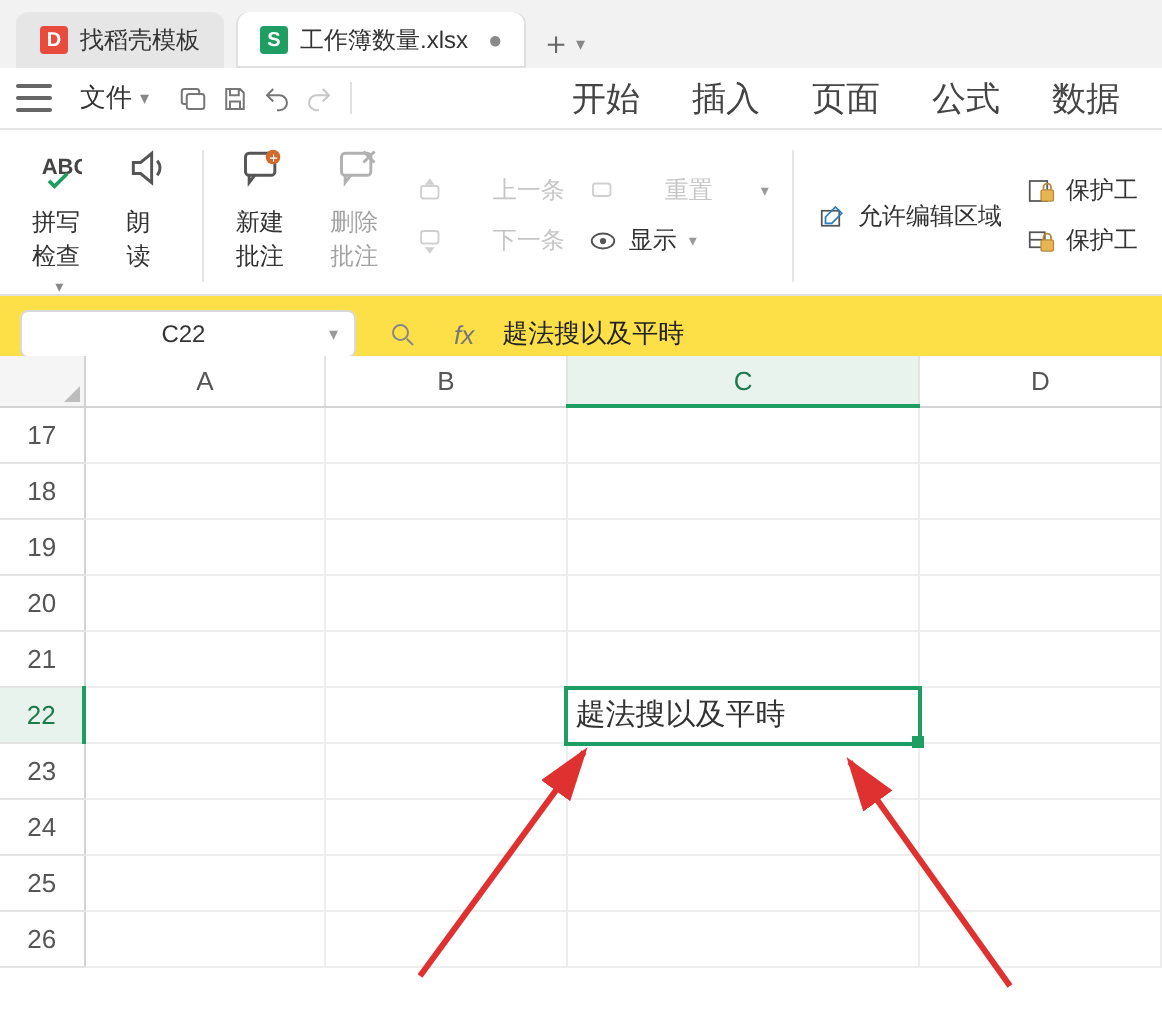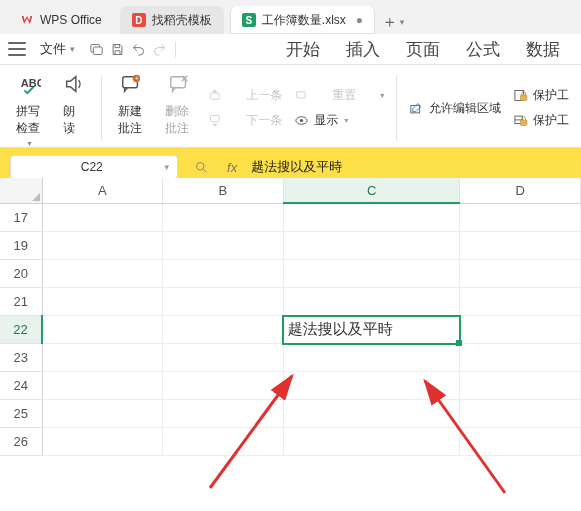--- a/index.html
+++ b/index.html
@@ -74,28 +74,20 @@
   .arrow{position:absolute;pointer-events:none;}
 
   .chev{display:inline-block;}
 </style>
 </head>
 <body>
 
 <div class="window">
 
   <div class="titlebar">
-    <div class="apptab first">
-      <span class="logo-wps">
-        <svg viewBox="0 0 24 24">
-            <path fill="#d83b3b" d="M3 5l4 14 5-10 5 10 4-14h-3l-2 8-4-8h-0l-4 8-2-8z"></path>
-          </svg>
-      </span>
-      <span>WPS Office</span>
-    </div>
     <div class="apptab shell">
       <span class="logo-docer">D</span>
       <span>找稻壳模板</span>
     </div>
     <div class="apptab active">
       <span class="logo-sheet">S</span>
       <span>工作簿数量.xlsx</span>
       <span class="close">●</span>
     </div>
     <div class="plus">＋<span class="chev">▾</span></div>
@@ -281,20 +273,27 @@
         <th class="colh">D</th>
       </tr>
       <tr>
             <th class="rowh">17</th>
             <td class="cell"></td>
             <td class="cell"></td>
             <td class="cell"></td>
             <td class="cell"></td>
           </tr>
       <tr>
+            <th class="rowh">18</th>
+            <td class="cell"></td>
+            <td class="cell"></td>
+            <td class="cell"></td>
+            <td class="cell"></td>
+          </tr>
+      <tr>
             <th class="rowh">19</th>
             <td class="cell"></td>
             <td class="cell"></td>
             <td class="cell"></td>
             <td class="cell"></td>
           </tr>
       <tr>
             <th class="rowh">20</th>
             <td class="cell"></td>
             <td class="cell"></td>

